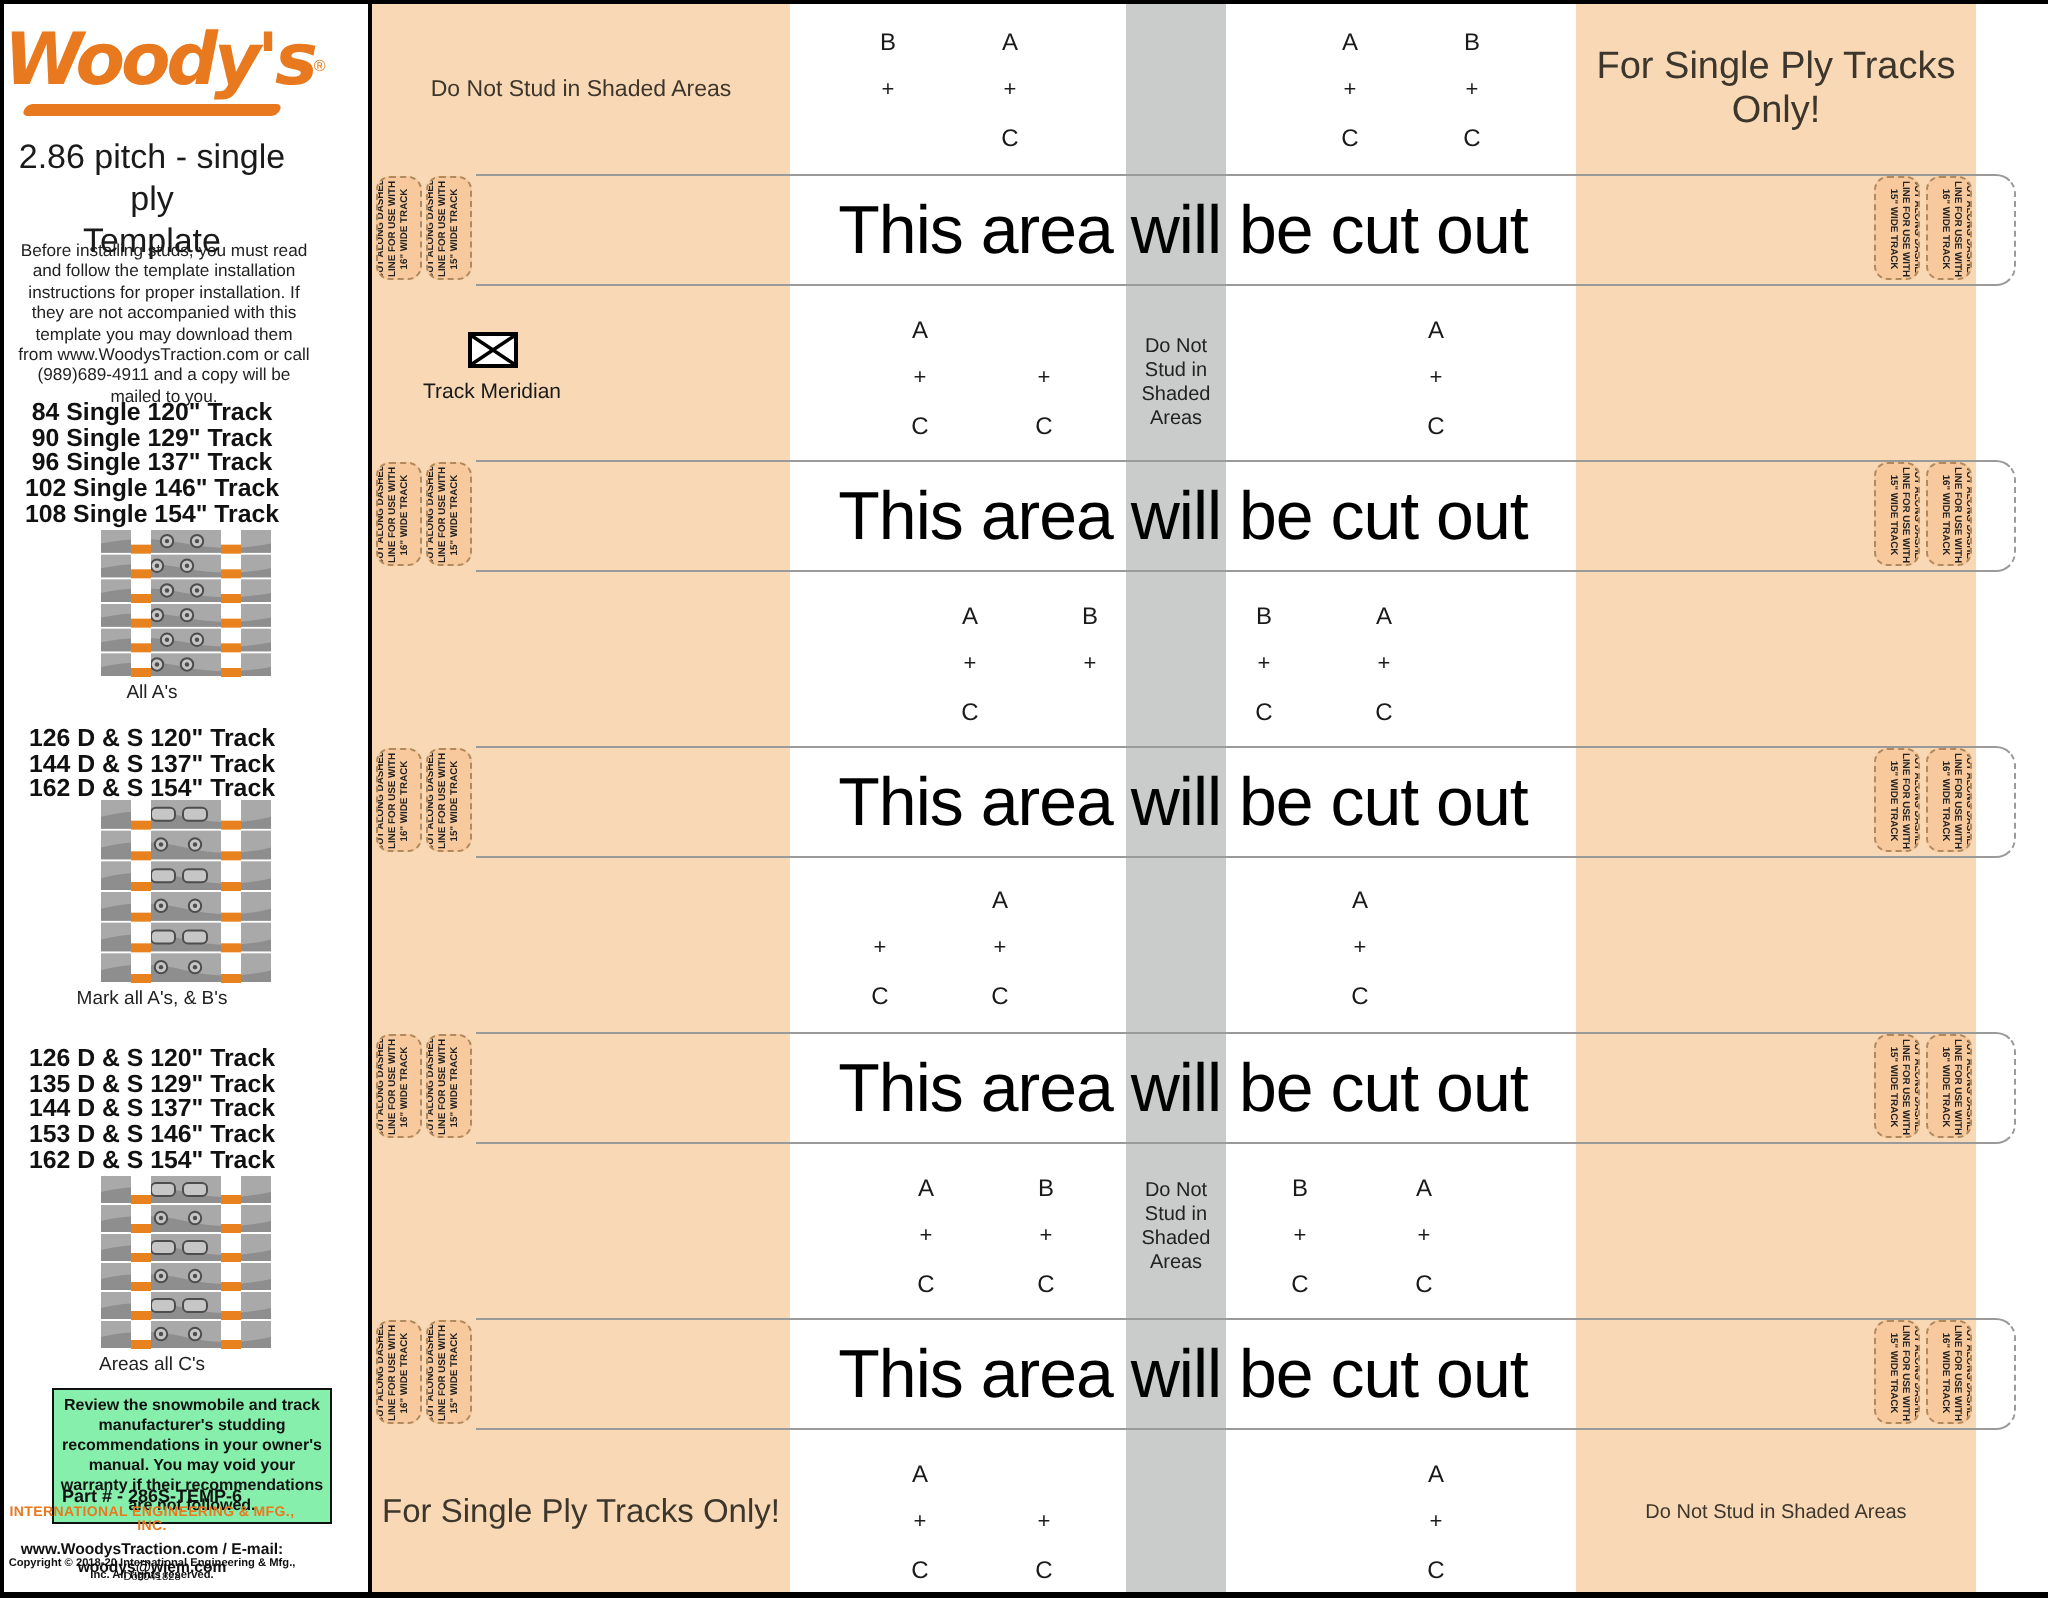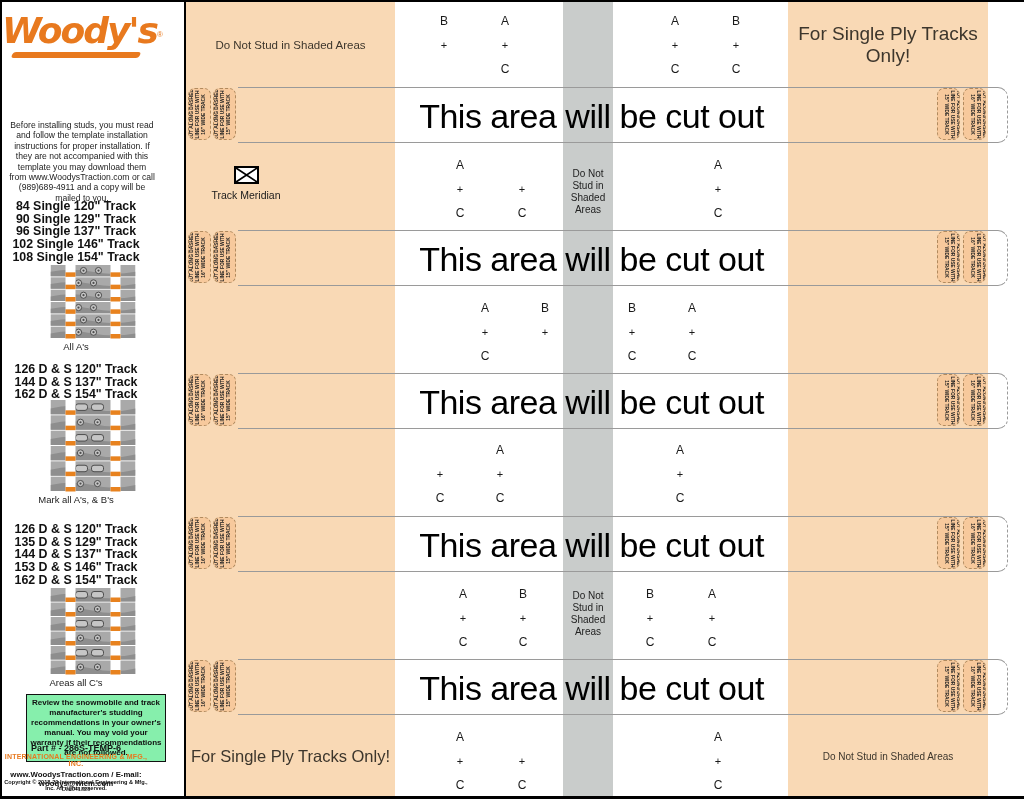--- a/index.html
+++ b/index.html
@@ -55,20 +55,24 @@
 </style>
 </head>
 <body>
 
 <div class="page">
 
   <aside class="sidebar">
     <div class="sb" style="top:8px">
       <span class="logo-text">Woody's</span><span class="logo-reg">®</span>
       <div class="logo-swoosh"></div>
+    </div>
+    <div class="sb title" style="top:66px">
+      <div>2.86 pitch - single ply</div>
+      <div>Template</div>
     </div>
     <div class="sb smallpar" style="top:118px">Before installing studs, you must read and follow the template installation instructions for proper installation. If they are not accompanied with this template you may download them from www.WoodysTraction.com or call (989)689-4911 and a copy will be mailed to you.</div>
 
     <div class="sb tracklist" style="top:198px">84 Single 120" Track
 90 Single 129" Track
 96 Single 137" Track
 102 Single 146" Track
 108 Single 154" Track</div>
     <div class="track-art" style="top:263px"><svg width="85" height="74" viewBox="0 0 85 74" aria-hidden="true">
           <rect x="0" y="0" width="85" height="11.333333333333334" fill="#a9a9a9"></rect>

